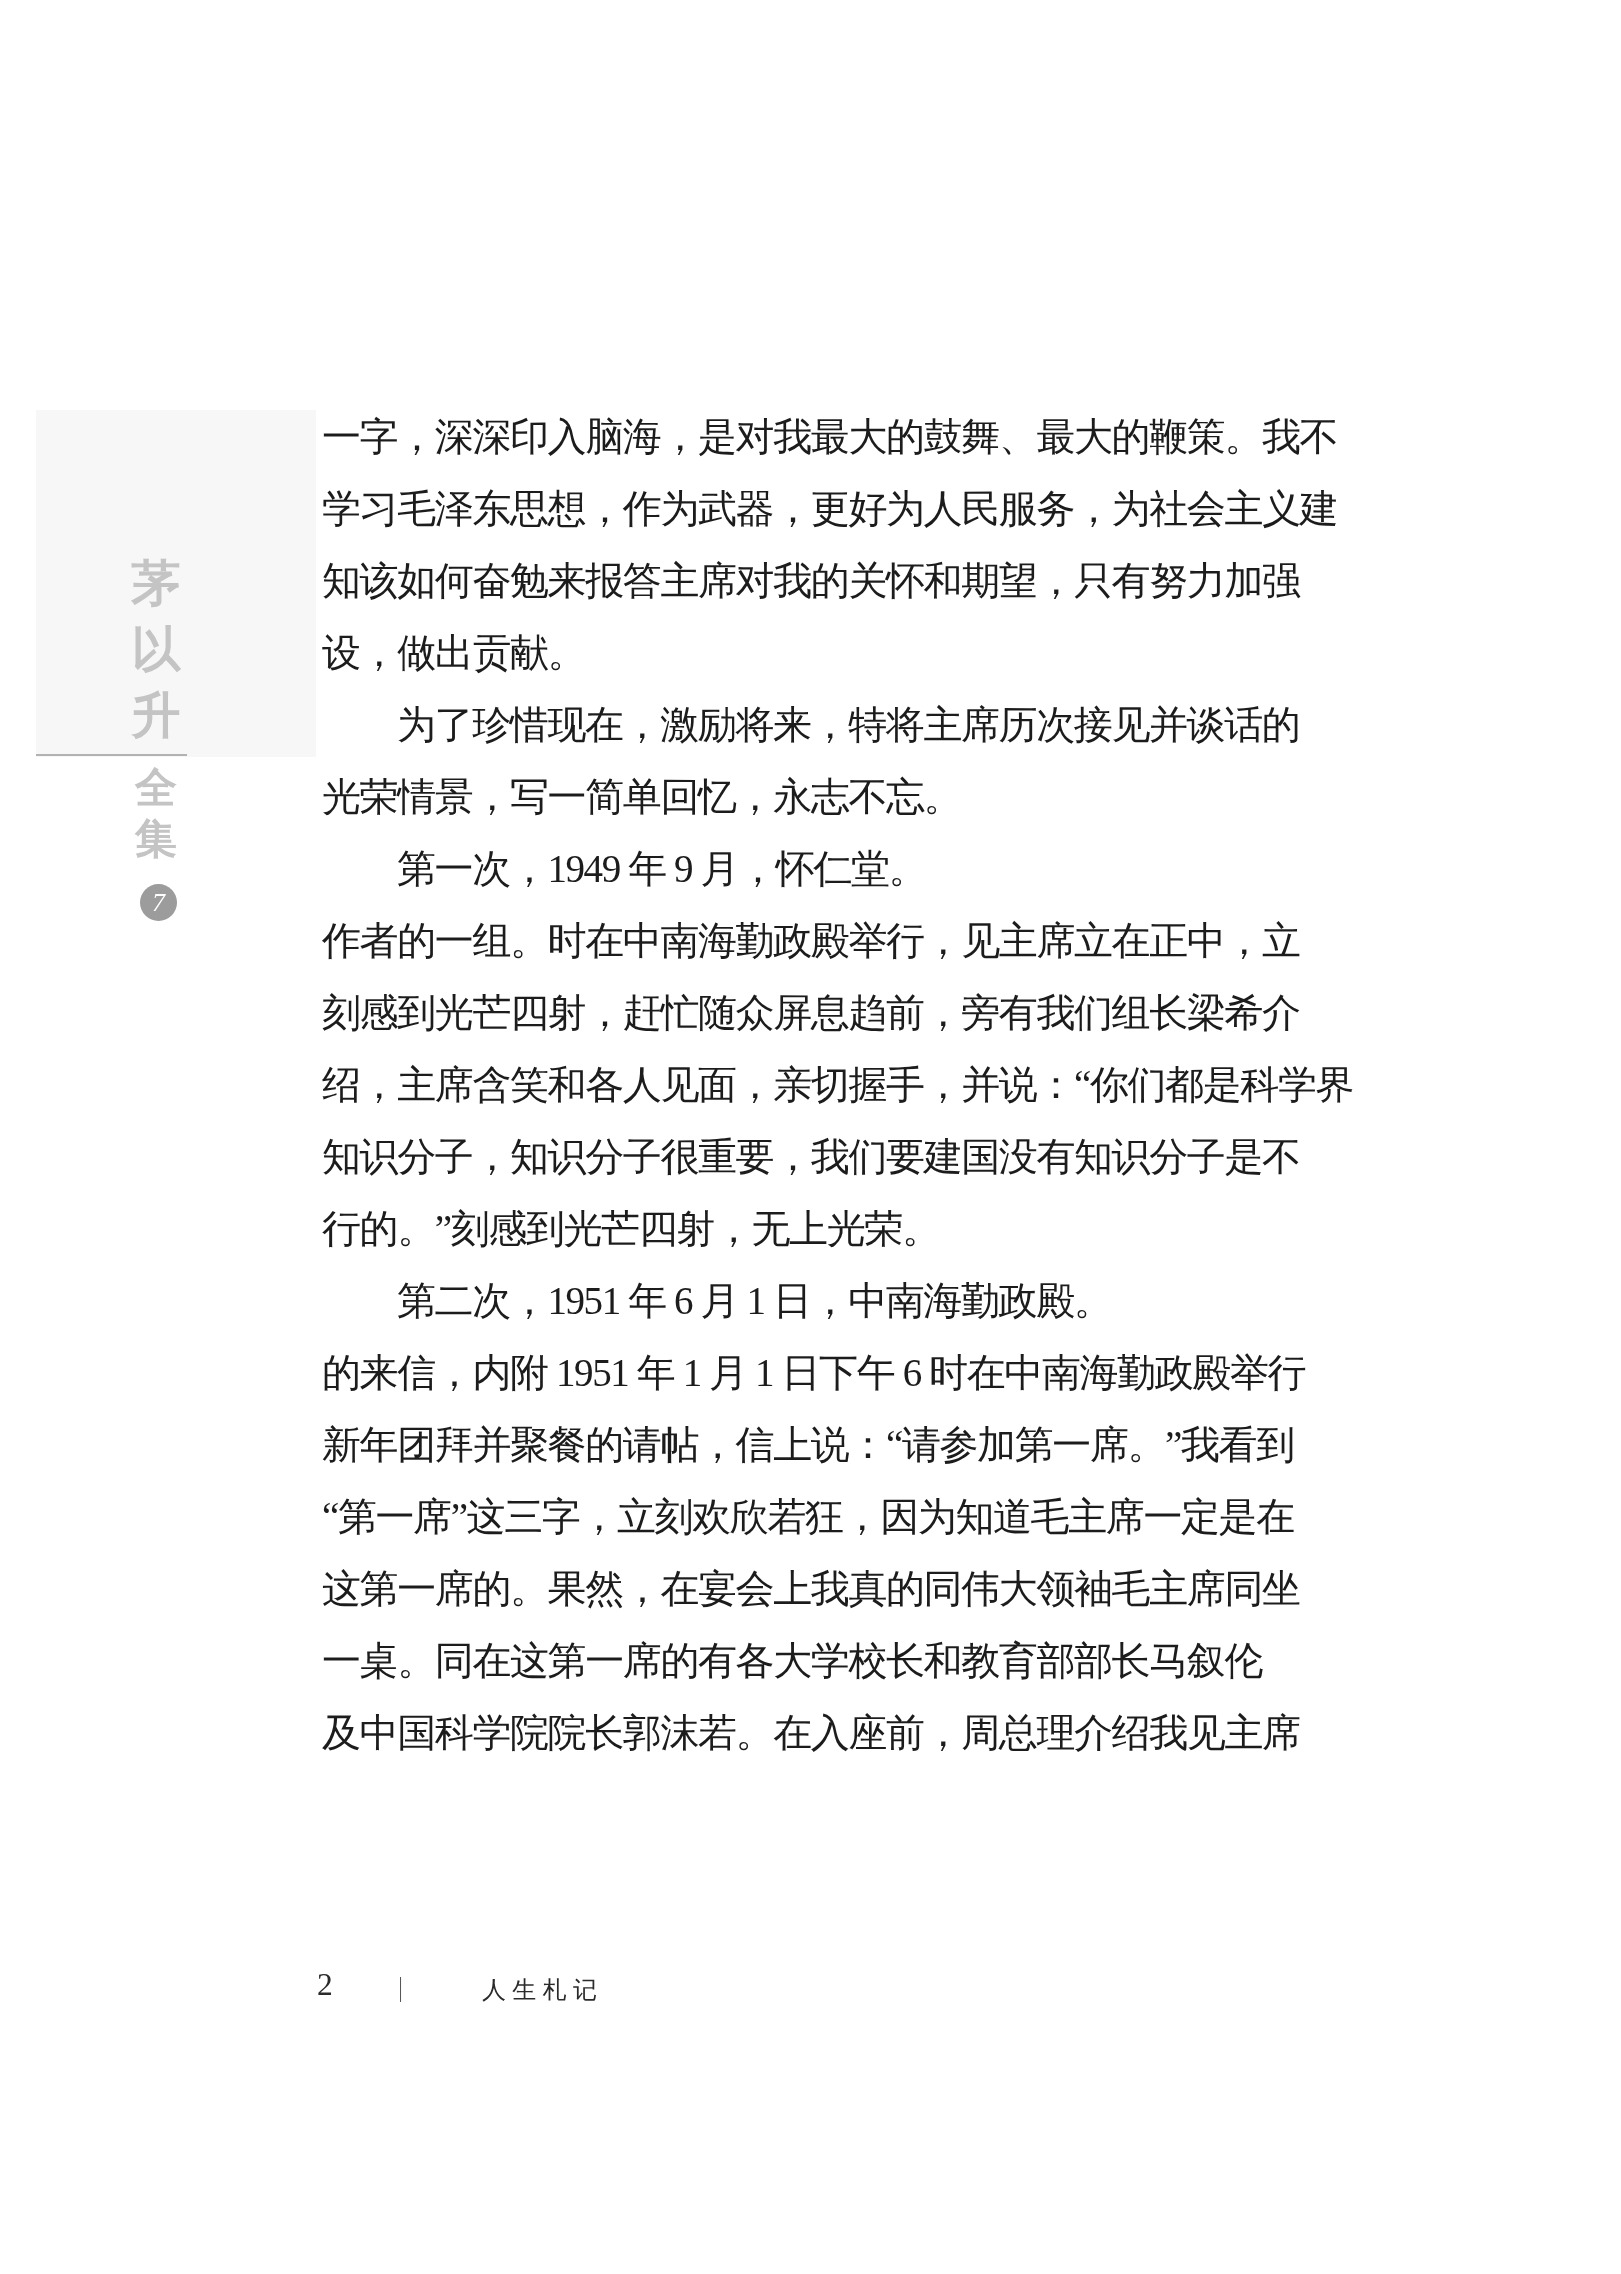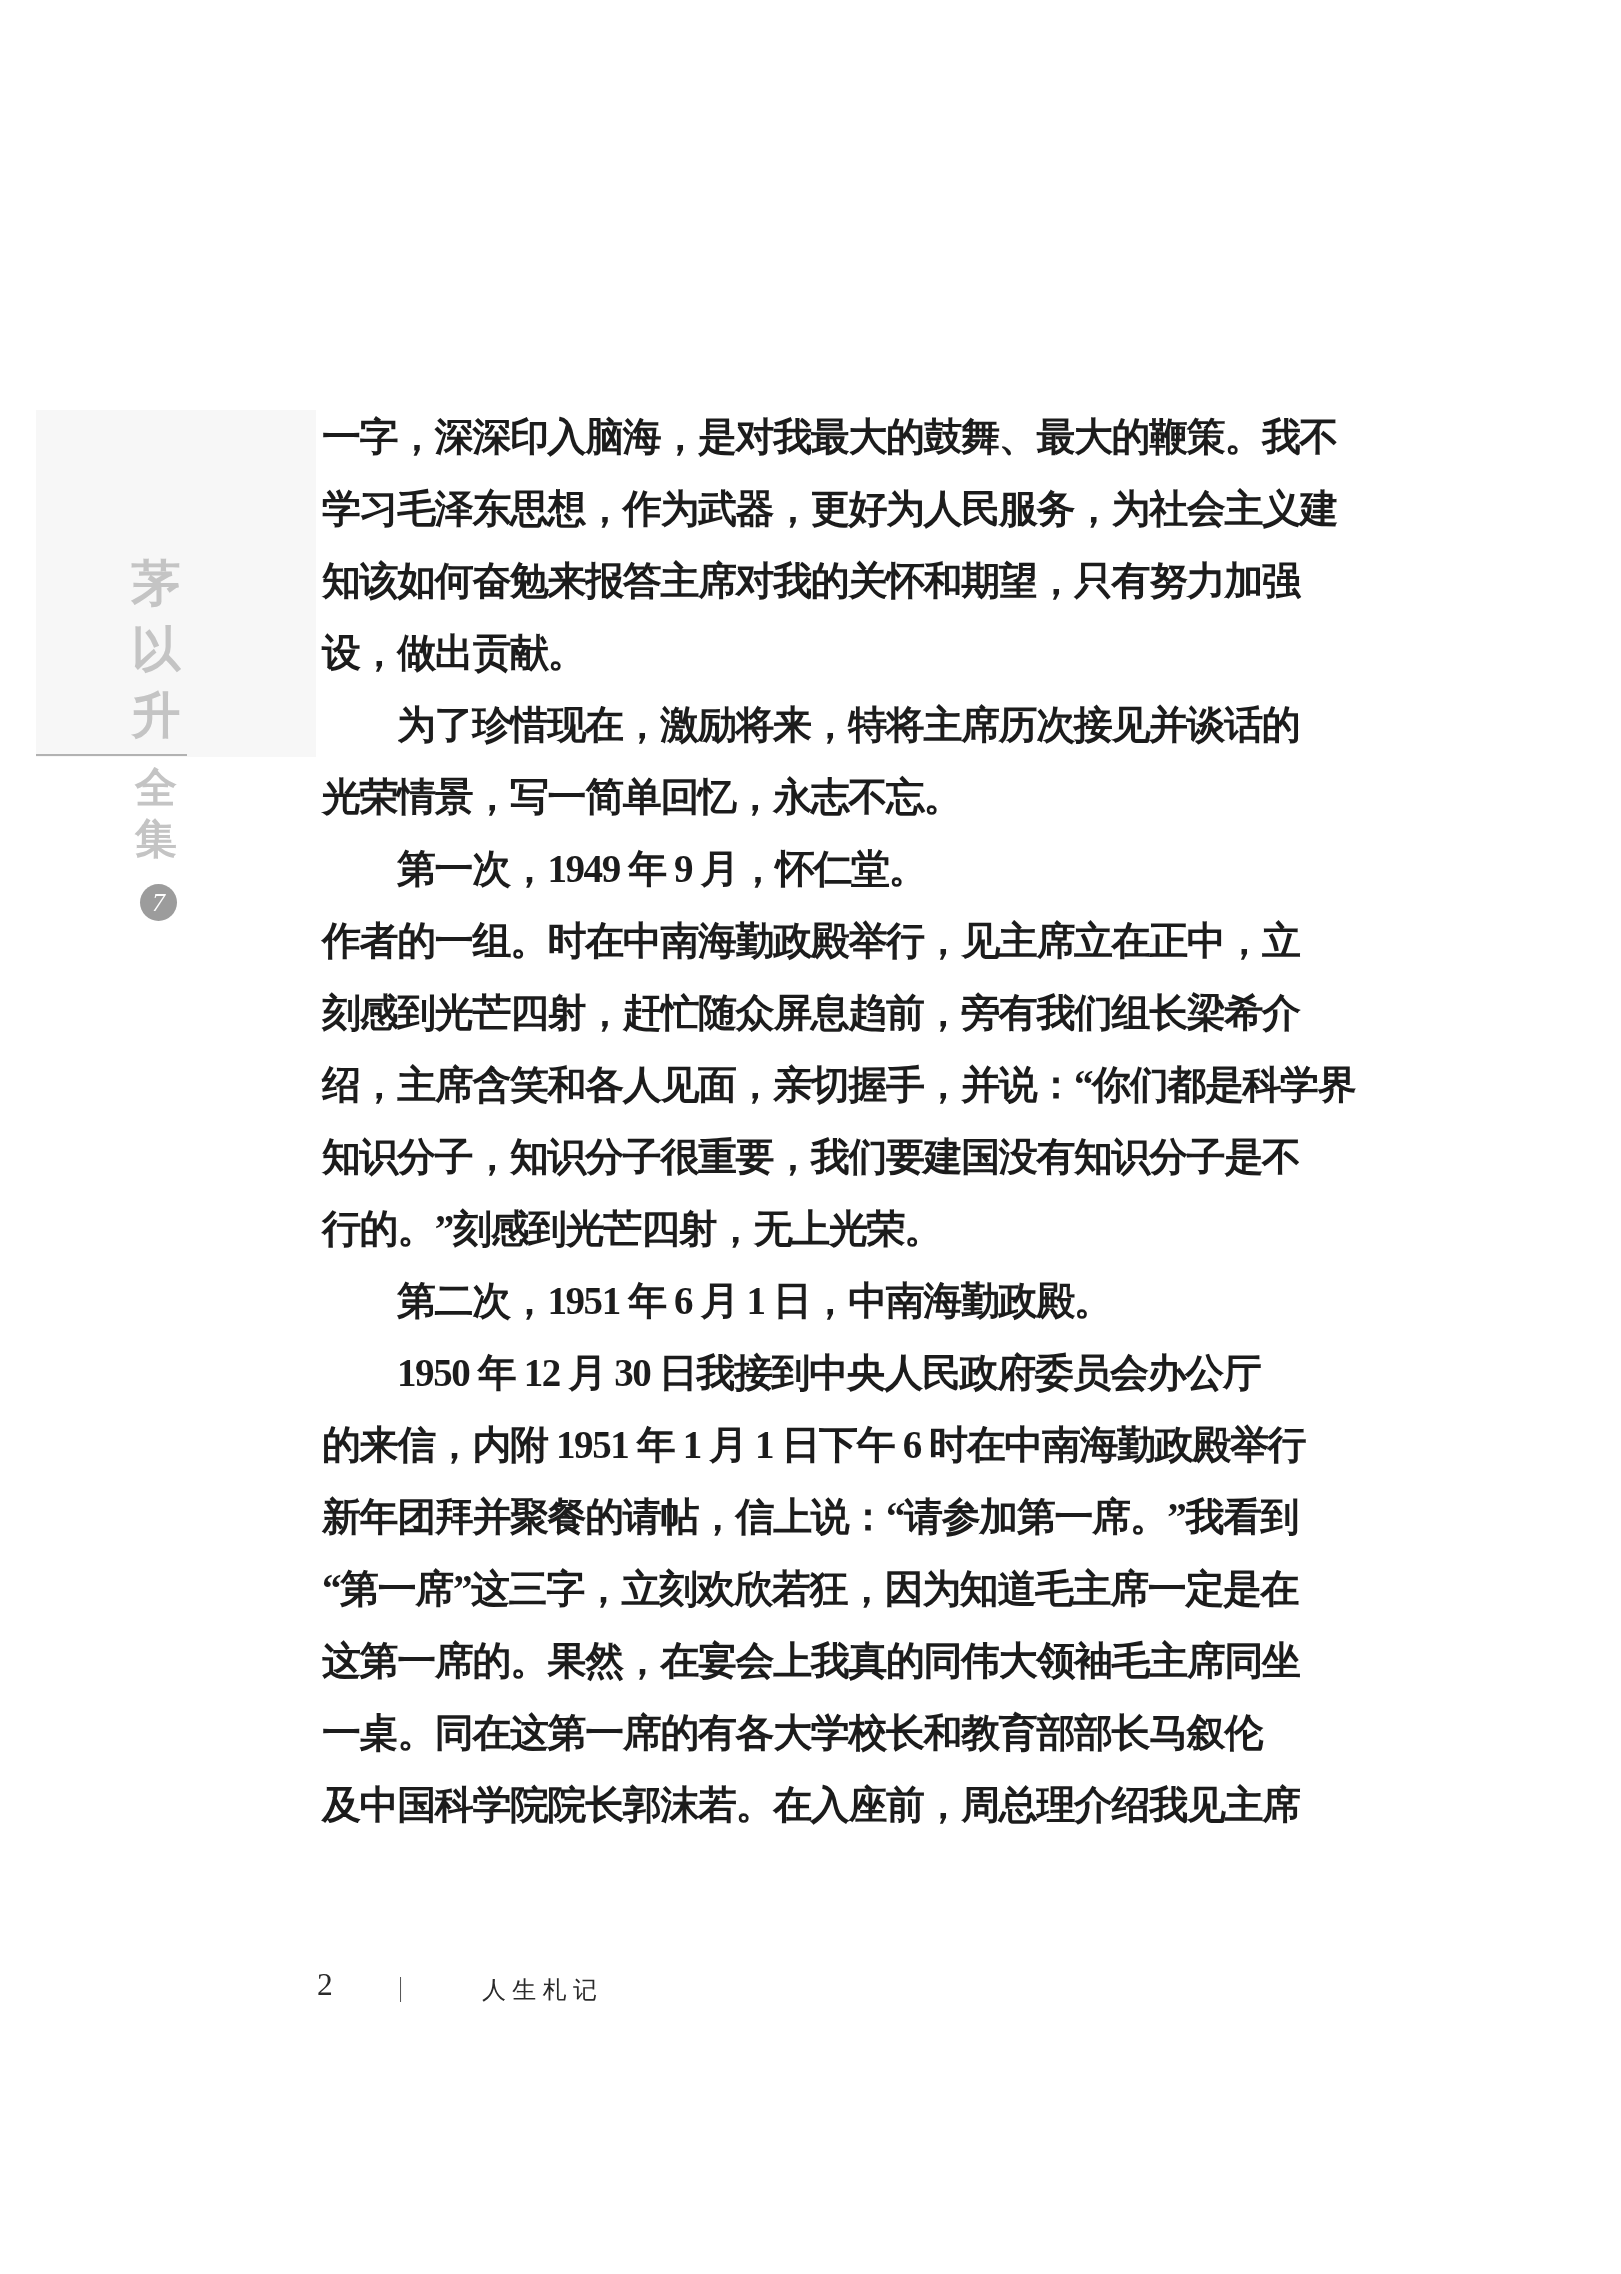--- a/index.html
+++ b/index.html
@@ -36,21 +36,20 @@
     color:var(--badge_text);font-size:26px;font-style:italic;
     display:flex;align-items:center;justify-content:center;
   }
   .body-text{
     position:absolute;left:322px;top:401px;width:1006px;
     color:var(--body_text);
   }
   .body-text .line{
     font-size:39px;line-height:72px;letter-spacing:-1.4px;
     white-space:nowrap;
-    font-weight:bold;
   }
   .body-text .line.indent{ text-indent:75px; }
   .footer{position:absolute;left:0;top:0;width:100%;height:0;}
   .footer .pagenum{
     position:absolute;left:317px;top:1969px;font-size:31.5px;line-height:32px;
     color:var(--footer_text);
   }
   .footer .sep{
     position:absolute;left:398px;top:1973px;font-size:27px;line-height:29px;
     color:var(--footer_text);font-weight:100;transform:scaleX(.6);
@@ -89,21 +88,20 @@
     <div class="line">设，做出贡献。</div>
     <div class="line indent">为了珍惜现在，激励将来，特将主席历次接见并谈话的</div>
     <div class="line">光荣情景，写一简单回忆，永志不忘。</div>
     <div class="line indent">第一次，1949 年 9 月，怀仁堂。</div>
     <div class="line">作者的一组。时在中南海勤政殿举行，见主席立在正中，立</div>
     <div class="line">刻感到光芒四射，赶忙随众屏息趋前，旁有我们组长梁希介</div>
     <div class="line">绍，主席含笑和各人见面，亲切握手，并说：“你们都是科学界</div>
     <div class="line">知识分子，知识分子很重要，我们要建国没有知识分子是不</div>
     <div class="line">行的。”刻感到光芒四射，无上光荣。</div>
     <div class="line indent">第二次，1951 年 6 月 1 日，中南海勤政殿。</div>
-    <div class="line indent">1950 年 12 月 30 日我接到中央人民政府委员会办公厅</div>
     <div class="line">的来信，内附 1951 年 1 月 1 日下午 6 时在中南海勤政殿举行</div>
     <div class="line">新年团拜并聚餐的请帖，信上说：“请参加第一席。”我看到</div>
     <div class="line">“第一席”这三字，立刻欢欣若狂，因为知道毛主席一定是在</div>
     <div class="line">这第一席的。果然，在宴会上我真的同伟大领袖毛主席同坐</div>
     <div class="line">一桌。同在这第一席的有各大学校长和教育部部长马叙伦</div>
     <div class="line">及中国科学院院长郭沫若。在入座前，周总理介绍我见主席</div>
   </div>
 
 <div class="footer">
   <span class="pagenum">2</span>

